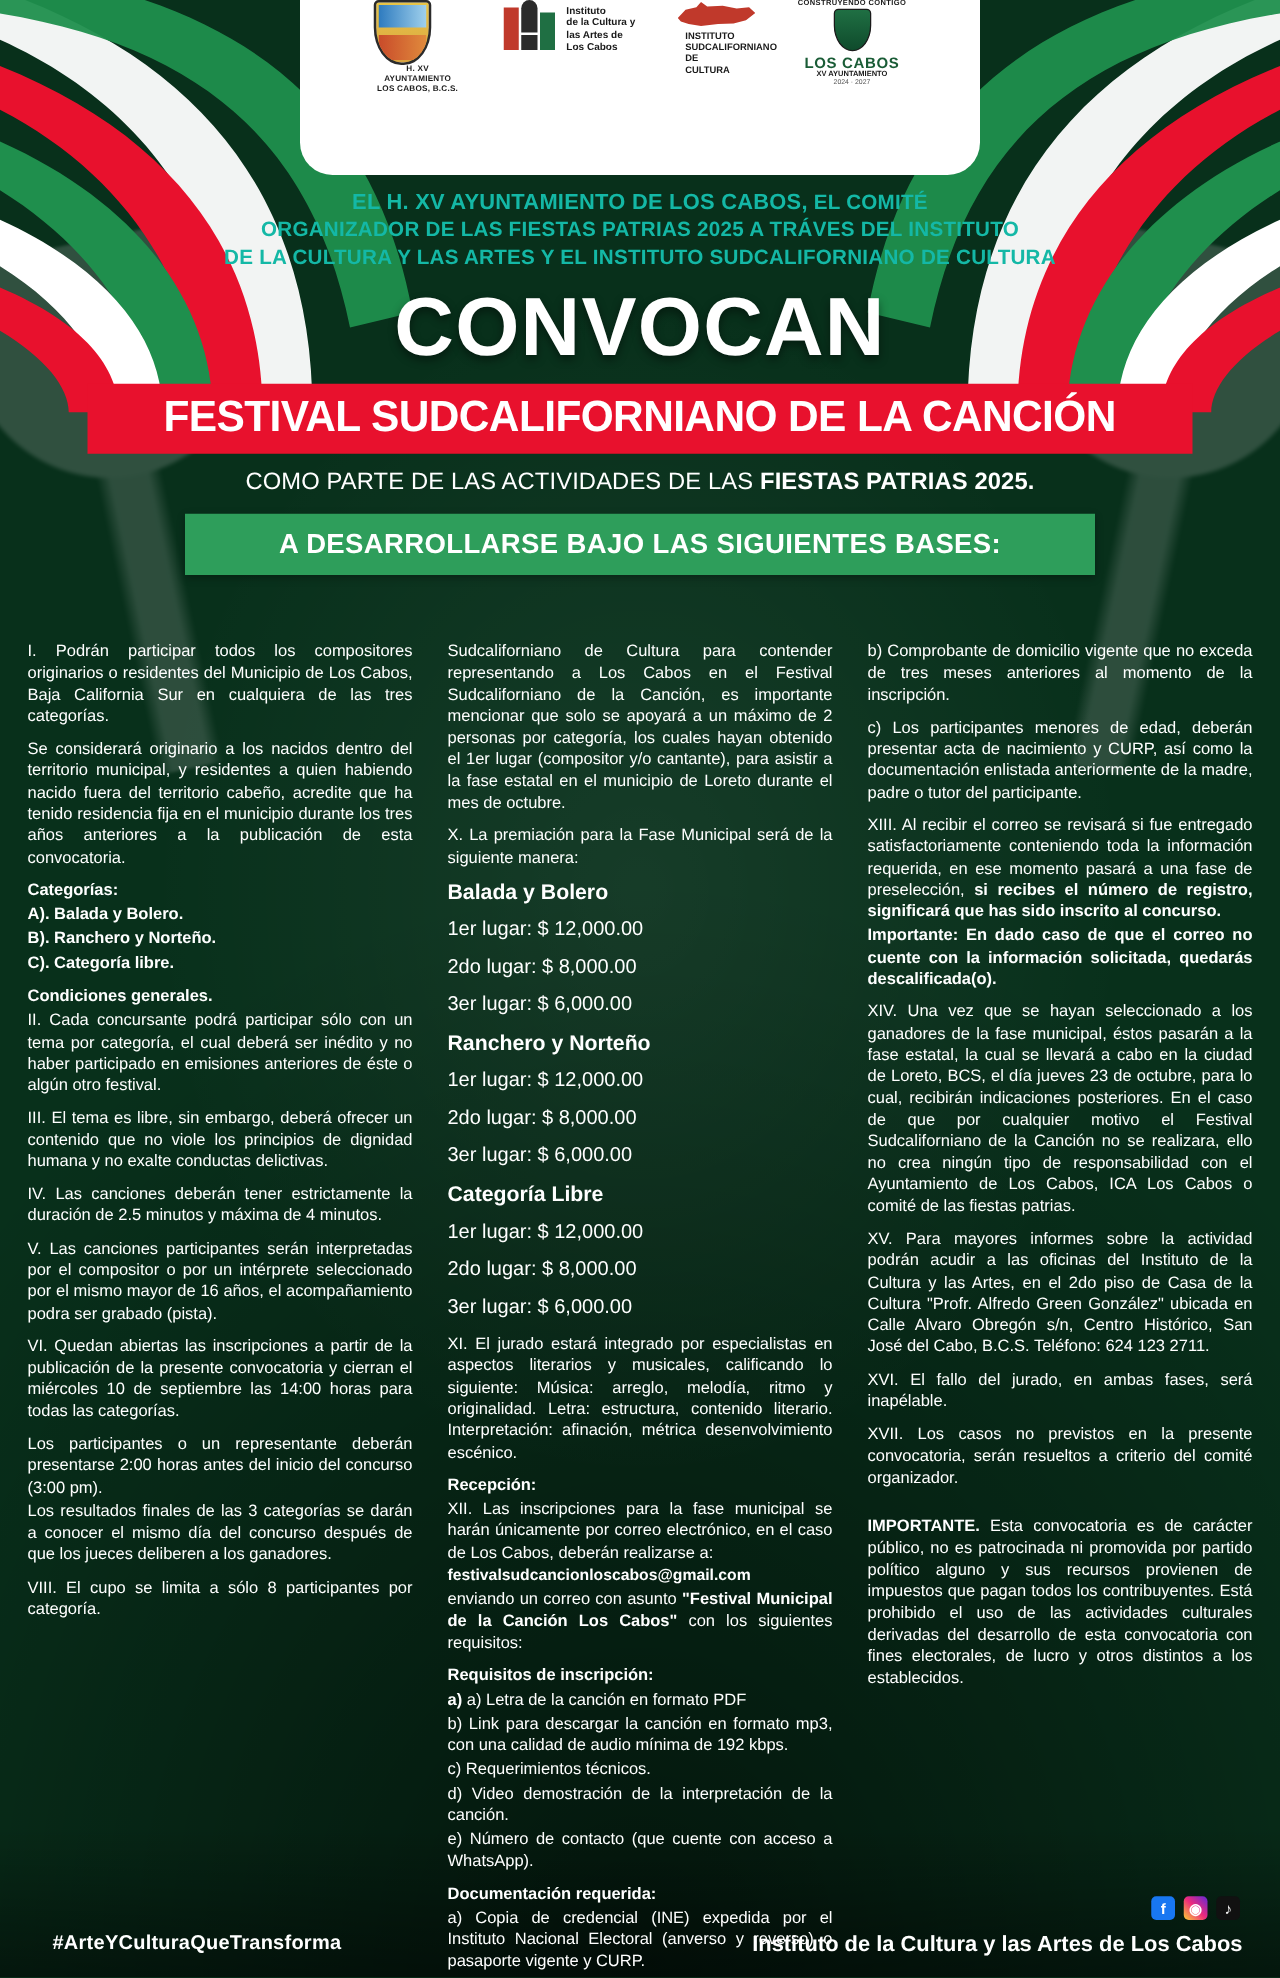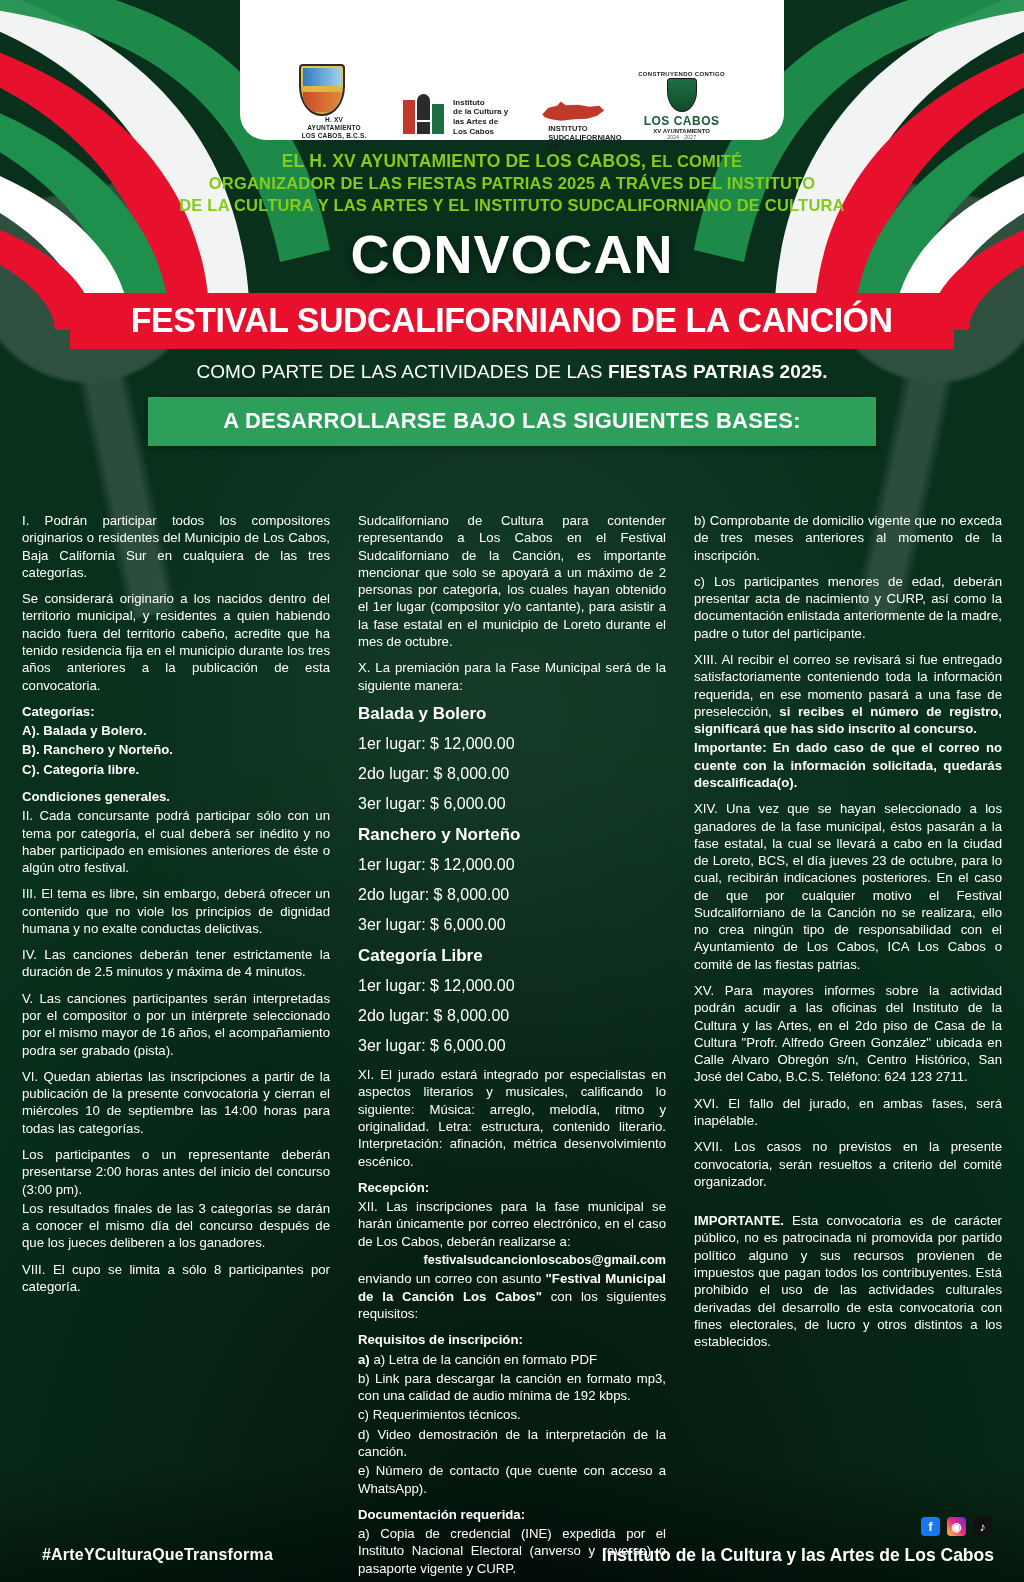--- a/index.html
+++ b/index.html
@@ -61,21 +61,21 @@
   .white-top {
     position:absolute; top:0; left:240px; width:544px; height:140px;
     background:#ffffff;
     border-bottom-left-radius:26px;
     border-bottom-right-radius:26px;
     z-index:6;
   }
   
   .logos {
     position:absolute; top:0; left:240px; width:544px; height:140px;
-    display:flex; align-items:flex-end; justify-content:center; gap:34px;
+    display:flex; align-items:flex-start; justify-content:center; gap:34px;
     z-index:7;
   }
   .logo { display:flex; align-items:center; gap:6px; }
   .logo-shield {
     width:46px; height:52px;
     background:linear-gradient(#e8c547,#d9a441);
     border:2px solid #2b2b2b;
     border-radius:4px 4px 22px 22px/4px 4px 30px 30px;
     position:relative; overflow:hidden;
   }
@@ -115,25 +115,25 @@
   }
   .lc-name { font-size:12px; font-weight:bold; color:#1a5c36; letter-spacing:.5px; }
   .lc-sub { font-size:6px; font-weight:bold; color:#1a1a1a; }
   .lc-yrs { font-size:5.5px; color:#555; }
   
   .titleblock {
     position:absolute; top:150px; left:0; width:1024px; text-align:center; z-index:8;
   }
   .t-lines {
     font-size:16.5px; font-weight:bold; line-height:1.32; letter-spacing:.2px;
-    color:#84cc16; padding:0 78px; text-transform:uppercase;
+    color:#14b8a6; padding:0 78px; text-transform:uppercase;
   }
   .t-lines .hl { font-size:17.5px; }
   .convocan {
-    font-size:54px; font-weight:bold; letter-spacing:1px; margin-top:6px;
+    font-size:66px; font-weight:bold; letter-spacing:1px; margin-top:6px;
     text-shadow:0 3px 8px rgba(0,0,0,.45);
   }
   .sub1 { font-size:20.5px; font-weight:bold; letter-spacing:.2px; margin-top:-4px; }
   .sub2 { font-size:25px; font-weight:bold; letter-spacing:.2px; margin-top:2px; }
   .redbar {
     margin:8px 70px 0; background:#e8112d; padding:7px 0 9px;
   }
   .redbar span {
     font-size:35px; font-weight:bold; letter-spacing:-0.5px;
     font-family:"Liberation Sans Narrow","Liberation Sans",sans-serif;
@@ -316,21 +316,21 @@
     <div>
       <p class="prize-h" style="text-align:left">Categoría Libre</p>
       <p class="prize">1er lugar: $ 12,000.00</p>
       <p class="prize">2do lugar: $ 8,000.00</p>
       <p class="prize" style="margin-bottom:9px">3er lugar: $ 6,000.00</p>
     </div>
 
     <p>XI. El jurado estará integrado por especialistas en aspectos literarios y musicales, calificando lo siguiente: Música: arreglo, melodía, ritmo y originalidad. Letra: estructura, contenido literario. Interpretación: afinación, métrica desenvolvimiento escénico.</p>
     <p class="hdr tight">Recepción:</p>
     <p class="tight">XII. Las inscripciones para la fase municipal se harán únicamente por correo electrónico, en el caso de Los Cabos, deberán realizarse a:</p>
-    <p class="tight mailtxt" style="text-align:right">festivalsudcancionloscabos@gmail.com</p>
+    <p class="tight mailtxt" style="text-align:left">festivalsudcancionloscabos@gmail.com</p>
     <p><span>enviando un correo con asunto </span><b>"Festival Municipal de la Canción Los Cabos"</b><span> con los siguientes requisitos:</span></p>
     <p class="hdr tight">Requisitos de inscripción:</p>
     <p class="tight"><b>a)</b> <span>a) Letra de la canción en formato PDF</span></p>
     <p class="tight">b) Link para descargar la canción en formato mp3, con una calidad de audio mínima de 192 kbps.</p>
     <p class="tight">c) Requerimientos técnicos.</p>
     <p class="tight">d) Video demostración de la interpretación de la canción.</p>
     <p>e) Número de contacto (que cuente con acceso a WhatsApp).</p>
     <p class="hdr tight">Documentación requerida:</p>
     <p>a) Copia de credencial (INE) expedida por el Instituto Nacional Electoral (anverso y reverso) o pasaporte vigente y CURP.</p>
   </div>

